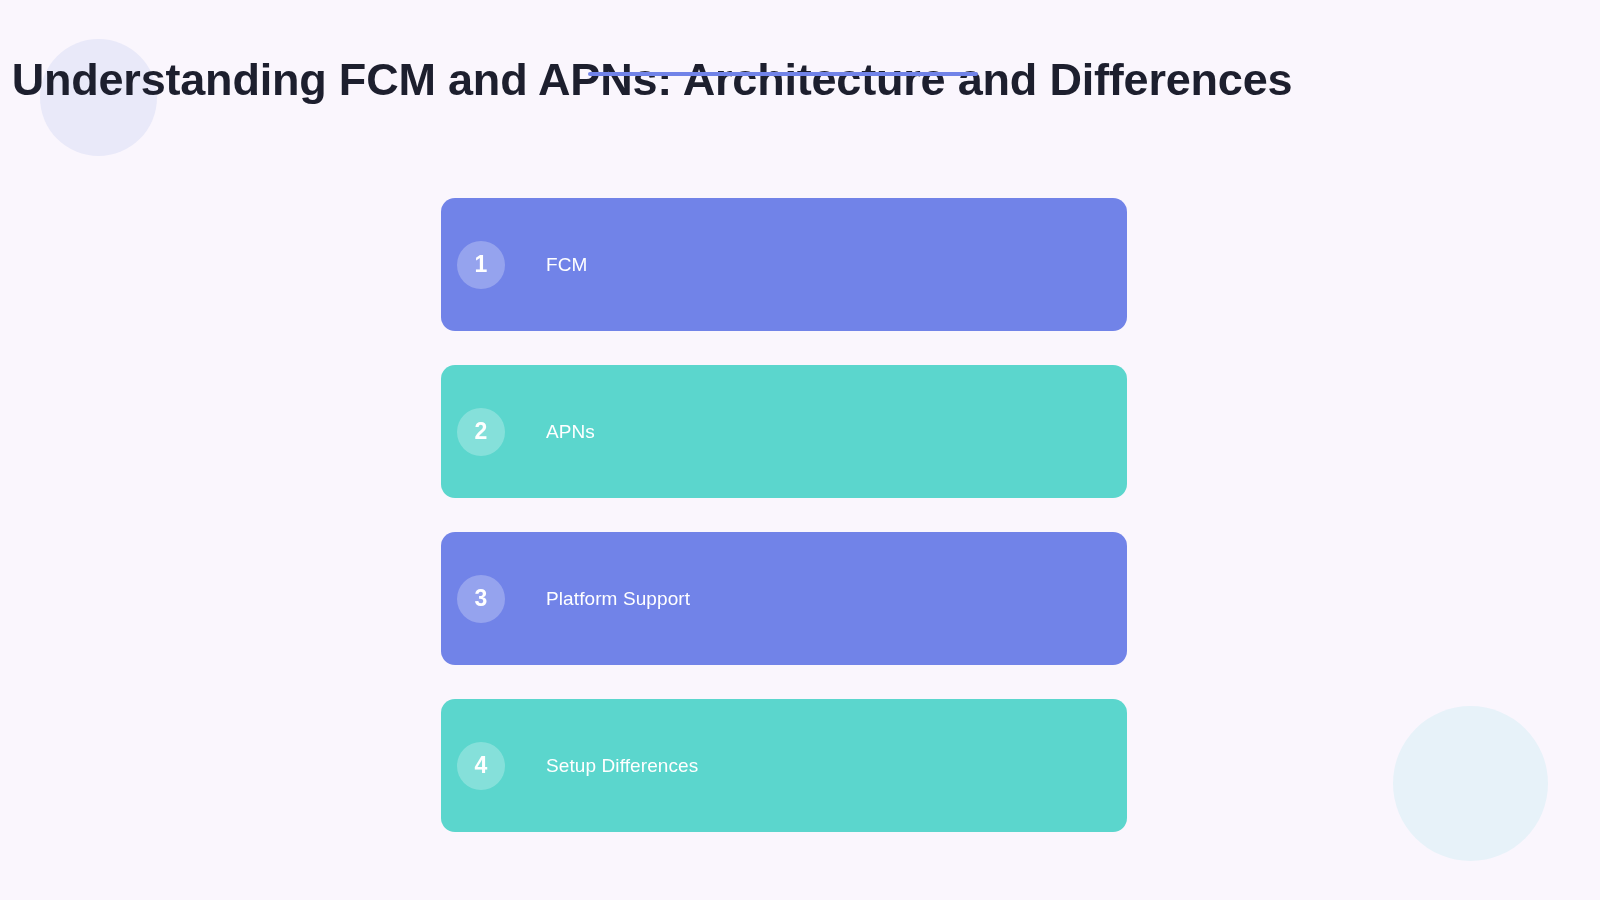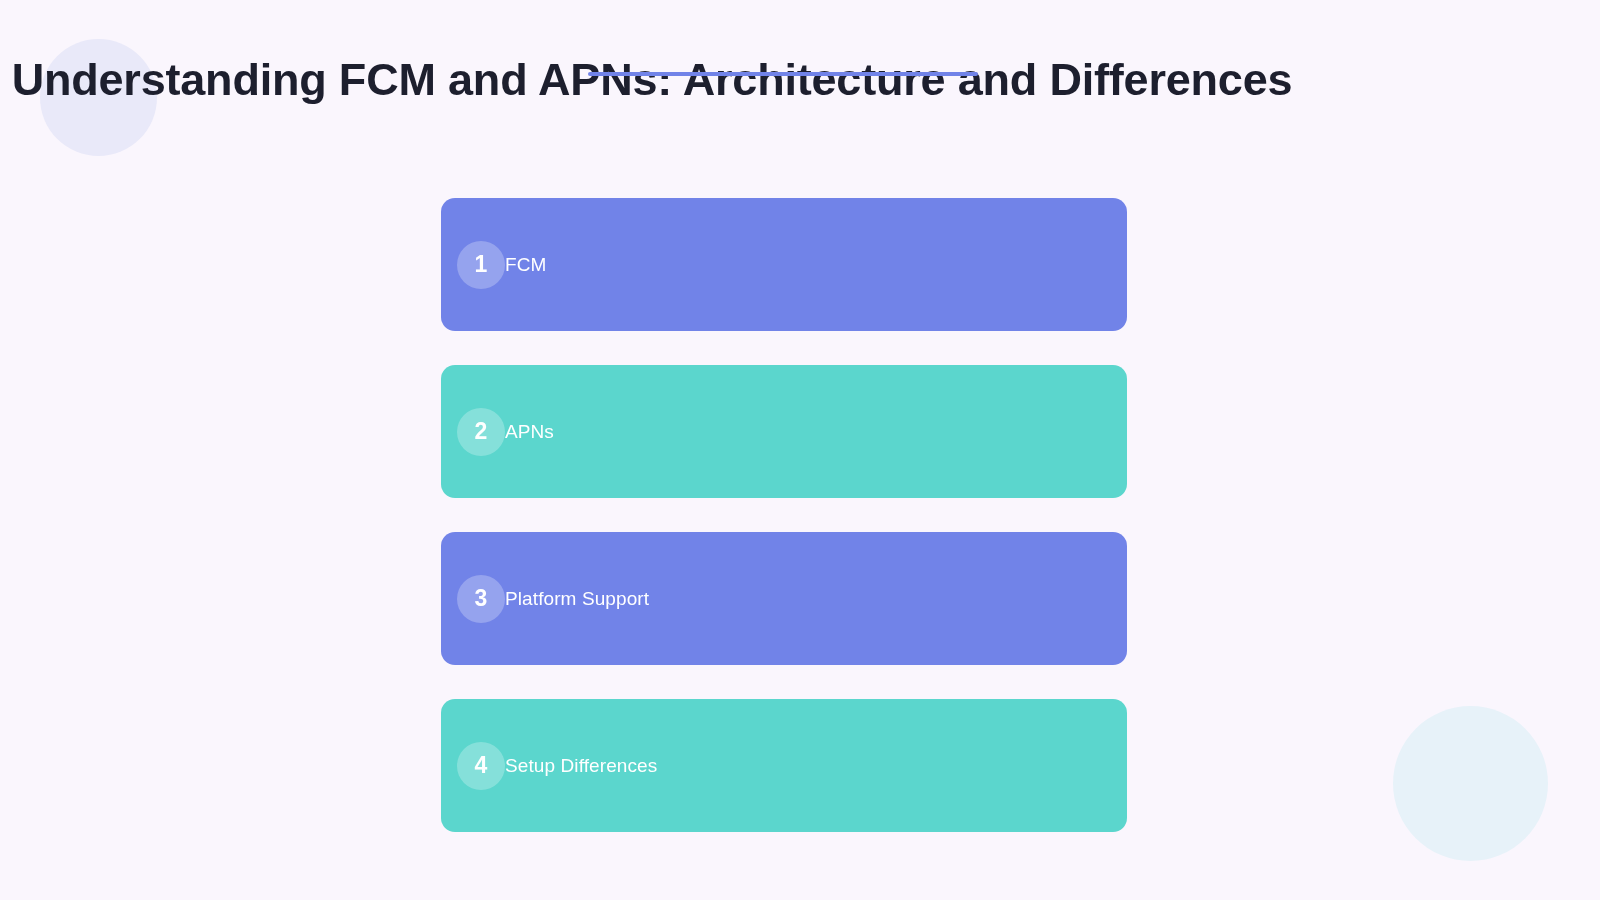--- a/index.html
+++ b/index.html
@@ -109,20 +109,21 @@
     align-items: center;
     justify-content: center;
     color: #ffffff;
     font-size: 23px;
     font-weight: bold;
     font-family: "Liberation Sans", sans-serif;
     line-height: 1;
   }
 
   .card-label {
+    margin-left: 41px;
     color: #ffffff;
     font-size: 19px;
     font-weight: normal;
     font-family: "Liberation Sans", sans-serif;
     letter-spacing: 0.1px;
     white-space: nowrap;
   }
 </style>
 </head>
 <body>

